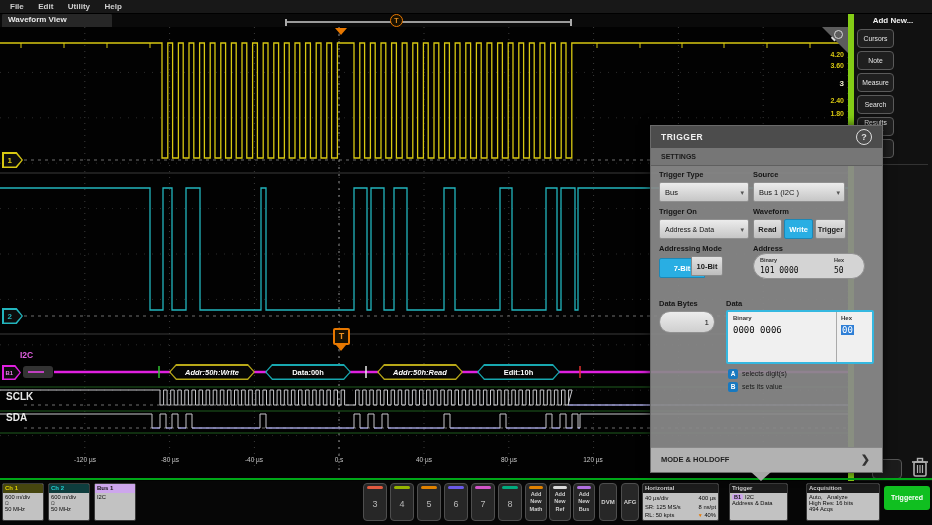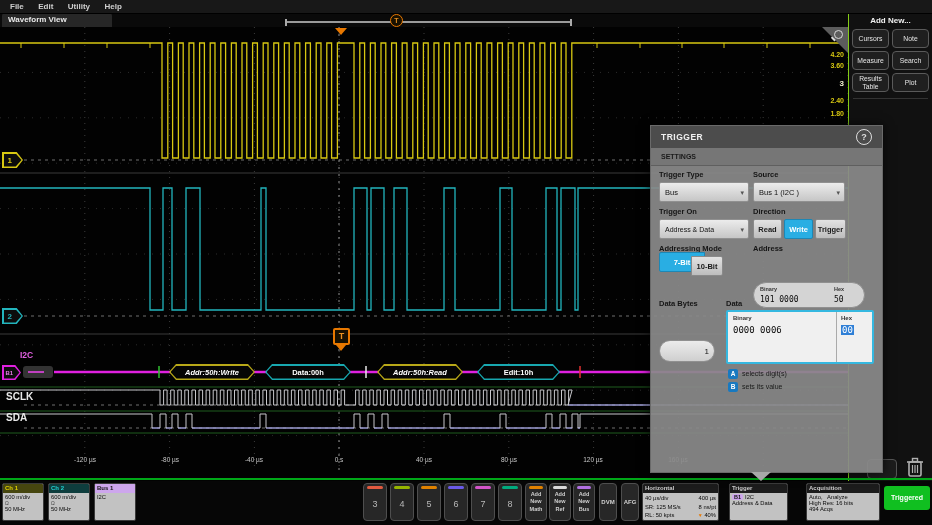--- a/index.html
+++ b/index.html
@@ -47,34 +47,34 @@
     color:#dedede;font-size:9px;font-weight:bold;text-align:center;line-height:14px;}
   #tpsettings{position:absolute;left:0;top:22px;width:100%;height:18px;background:#767676;color:#1a1a1a;
     font-size:7px;font-weight:bold;line-height:18px;padding-left:10px;box-sizing:border-box;border-bottom:1px solid #5f5f5f;}
   .plabel{position:absolute;font-size:7.5px;font-weight:bold;color:#151515;}
   .dd{position:absolute;height:20px;background:linear-gradient(#ececec,#c6c6c6);border:1px solid #909090;border-radius:2px;
     font-size:7.5px;color:#111;line-height:20px;padding-left:5px;box-sizing:border-box;}
   .dd::after{content:"▾";position:absolute;right:4px;top:0;color:#555;font-size:7px;}
   .tbtn{position:absolute;height:20px;background:linear-gradient(#e2e2e2,#bdbdbd);border:1px solid #8a8a8a;border-radius:2px;
     font-size:7.5px;font-weight:bold;color:#1a1a1a;text-align:center;line-height:20px;box-sizing:border-box;}
   .tbtn.sel{background:#29aee3;color:#fff;border-color:#1d87b5;}
-  .valbox{position:absolute;background:#d4d4d4;border:1px solid #909090;border-radius:13px;box-sizing:border-box;margin-top:29px;}
+  .valbox{position:absolute;background:#d4d4d4;border:1px solid #909090;border-radius:13px;box-sizing:border-box;}
   .minilab{position:absolute;font-size:5.5px;font-weight:bold;color:#333;}
   .minival{position:absolute;font-size:8px;color:#0a0a0a;font-family:"DejaVu Sans Mono",monospace;}
   #databox{position:absolute;left:75px;top:184px;width:148px;height:54px;background:#f0f0f0;border:2px solid #35b8e0;border-radius:2px;box-sizing:border-box;}
   #databox .divider{position:absolute;left:108px;top:0;width:1px;height:100%;background:#aaa;}
   .hintkey{position:absolute;width:10px;height:10px;background:#1879c0;border-radius:2px;color:#fff;
     font-size:6.5px;font-weight:bold;text-align:center;line-height:10px;}
   .hinttxt{position:absolute;font-size:7px;color:#1a1a1a;}
   #tpfooter{position:absolute;left:0;bottom:0;width:100%;height:25px;background:#b2b2b2;border-top:1px solid #888;box-sizing:border-box;}
   #tpfooter .ft{position:absolute;left:10px;top:7px;font-size:7.5px;font-weight:bold;color:#222;}
   #tpfooter .chev{position:absolute;right:12px;top:5px;font-size:11px;font-weight:bold;color:#333;}
   #tpnotch{position:absolute;left:100px;top:346px;width:0;height:0;border-left:10px solid transparent;border-right:10px solid transparent;border-top:9px solid #a8a8a8;}
   
-  #sidebar{position:absolute;left:848px;top:13px;width:84px;height:468px;background:#111;border-left:1px solid #84cc16;box-sizing:border-box;z-index:2;}
+  #sidebar{position:absolute;left:848px;top:13px;width:84px;height:468px;background:#111;border-left:6px solid #84cc16;box-sizing:border-box;z-index:2;}
   #sbtitle{font-size:8px;font-weight:bold;color:#f0f0f0;text-align:center;padding-top:3px;}
   .sbgrid{display:flex;flex-wrap:wrap;gap:3px;padding:4px 3px;}
   .sbtn{width:37px;height:19px;background:#1f1f1f;border:1px solid #5a5a5a;border-radius:4px;color:#e4e4e4;
     font-size:6.8px;text-align:center;display:flex;align-items:center;justify-content:center;line-height:1.05;box-sizing:border-box;}
   #sbdiv{margin:2px 4px;border-top:1px solid #333;}
   #minibtn{position:absolute;left:18px;top:446px;width:30px;height:20px;background:#1c1c1c;border:1px solid #555;border-radius:4px;box-sizing:border-box;}
   #trash{position:absolute;left:54px;top:441px;width:24px;height:26px;}
   
   #greenline{position:absolute;left:0;top:478px;width:932px;height:2px;background:#00a818;z-index:6;}
   #bottombar{position:absolute;left:0;top:481px;width:932px;height:44px;background:#060606;z-index:7;}
@@ -256,27 +256,27 @@
   </div>
   <div class="plabel" style="left:102px;top:44px">Source</div>
   <div class="dd" style="left:102px;top:56px;width:92px">
     <span>Bus 1 (I2C )</span>
   </div>
 
   <div class="plabel" style="left:8px;top:81px">Trigger On</div>
   <div class="dd" style="left:8px;top:93px;width:90px;font-size:7px">
     <span>Address &amp; Data</span>
   </div>
-  <div class="plabel" style="left:102px;top:81px">Direction</div>
+  <div class="plabel" style="left:102px;top:81px">Waveform</div>
   <div class="tbtn" style="left:102px;top:93px;width:29px">Read</div>
   <div class="tbtn sel" style="left:133px;top:93px;width:29px">Write</div>
   <div class="tbtn" style="left:164px;top:93px;width:31px">Trigger</div>
 
   <div class="plabel" style="left:8px;top:118px">Addressing Mode</div>
-  <div class="tbtn sel" style="left:8px;top:126px;width:46px;border-radius:2px 0 0 2px">7-Bit</div>
+  <div class="tbtn sel" style="left:8px;top:132px;width:46px;border-radius:2px 0 0 2px">7-Bit</div>
   <div class="tbtn" style="left:40px;top:130px;width:32px;border-radius:0 2px 2px 0">10-Bit</div>
 
   <div class="plabel" style="left:102px;top:118px">Address</div>
   <div class="valbox" style="left:102px;top:127px;width:112px;height:26px">
     <span class="minilab" style="left:6px;top:3px">Binary</span>
     <span class="minival" style="left:6px;top:12px">101 0000</span>
     <span class="minilab" style="left:80px;top:3px">Hex</span>
     <span class="minival" style="left:80px;top:12px">50</span>
   </div>
 
@@ -292,20 +292,24 @@
     <div class="divider"></div>
     <span class="minilab" style="left:113px;top:3px;font-size:6px">Hex</span>
     <span class="minival" style="left:113px;top:13px;font-size:9px;background:#2f7fd6;color:#fff;padding:0 1px">00</span>
   </div>
 
   <div class="hintkey" style="left:77px;top:243px">A</div>
   <div class="hinttxt" style="left:91px;top:244px">selects digit(s)</div>
   <div class="hintkey" style="left:77px;top:256px">B</div>
   <div class="hinttxt" style="left:91px;top:257px">sets its value</div>
 
+  <div id="tpfooter">
+    <span class="ft">MODE &amp; HOLDOFF</span>
+    <span class="chev">❯</span>
+  </div>
   <div id="tpnotch"></div>
 </div>
 
 <div id="greenline"></div>
 
 <div id="bottombar">
 
   <div class="badge" style="left:2px;width:42px">
     <div class="hd" style="background: rgb(70, 70, 15); color: rgb(224, 208, 0);">Ch 1</div>
     <div class="bd">

